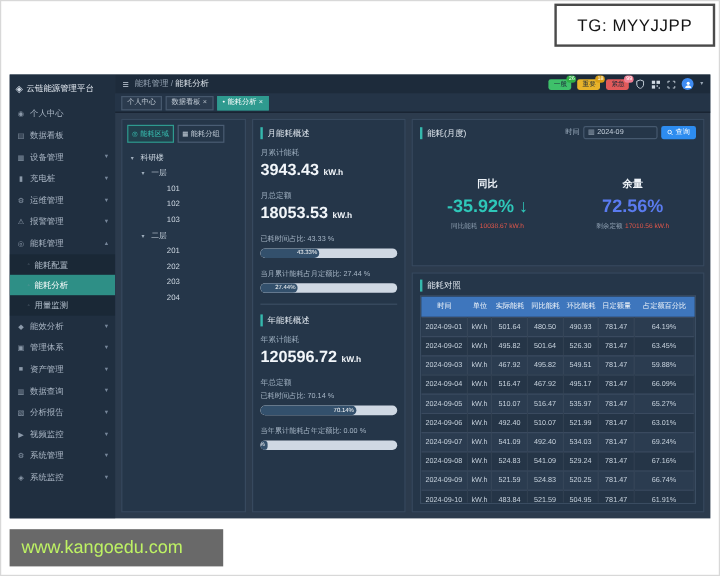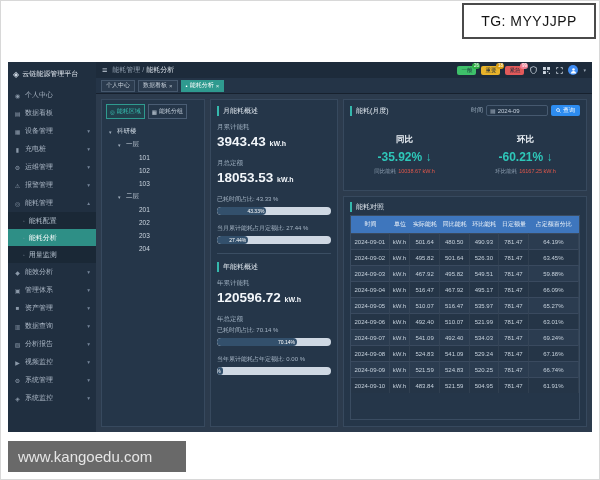--- a/index.html
+++ b/index.html
@@ -5,21 +5,21 @@
   html,body{margin:0;padding:0;}
   body{width:600px;height:480px;position:relative;background:#ffffff;overflow:hidden;
        font-family:"Liberation Sans","DejaVu Sans",sans-serif;}
   .frame{position:absolute;inset:0;border:1px solid #d8d8d8;pointer-events:none;}
 
   
   .tg-box{position:absolute;top:3px;right:4px;width:130px;height:32px;background:#fff;
           border:2px solid #4a4a4a;display:flex;align-items:center;justify-content:center;
           font-size:14px;color:#141414;letter-spacing:.5px;}
   .site-box{position:absolute;left:8px;top:441px;width:178px;height:31px;background:#696969;
-            color:#e5e5e5;font-size:15px;display:flex;align-items:center;padding-left:10px;box-sizing:border-box;}
+            color:#bef264;font-size:15px;display:flex;align-items:center;padding-left:10px;box-sizing:border-box;}
 
   
   .app{position:absolute;left:8px;top:62px;width:584px;height:370px;background:#2c3b4d;
        display:flex;overflow:hidden;}
 
   
   .sidebar{width:88px;min-width:88px;background:#202f40;display:flex;flex-direction:column;overflow:hidden;}
   .logo{height:24px;display:flex;align-items:center;gap:3px;padding:0 5px;color:#e7edf4;font-size:7px;white-space:nowrap;}
   .logo .glyph{font-size:8px;color:#cfd9e4;}
   .menu-item{height:18px;display:flex;align-items:center;gap:4px;padding:0 6px;color:#aab6c4;font-size:7px;cursor:pointer;white-space:nowrap;}
@@ -78,32 +78,32 @@
   .ov-value .unit{font-size:7px;font-weight:bold;}
   .bar-group{margin-bottom:9px;}
   .bar-label{font-size:6px;color:#a7b6c6;margin-bottom:3px;white-space:nowrap;}
   .bar-track{height:8px;background:#cfd8e3;border-radius:4px;overflow:hidden;}
   .bar-fill{height:100%;background:#33506c;border-radius:4px;display:flex;align-items:center;justify-content:flex-end;padding-right:2px;box-sizing:border-box;}
   .bar-fill span{font-size:5px;color:#fff;white-space:nowrap;}
   .divider{border-top:1px solid #3b4e63;margin:2px 0 8px;}
 
   
   .right-col{flex:1;display:flex;flex-direction:column;gap:5px;min-width:0;}
-  .stats-card{height:92px;display:flex;flex-direction:column;}
+  .stats-card{height:123px;display:flex;flex-direction:column;}
   .card-head{display:flex;align-items:center;justify-content:space-between;padding:5px 6px 3px;}
   .filter{display:flex;align-items:center;gap:3px;}
   .f-label{font-size:6px;color:#9cadbe;}
   .date-box{width:62px;height:11px;border:1px solid #46596f;border-radius:2px;display:flex;align-items:center;gap:2px;padding:0 3px;box-sizing:border-box;cursor:pointer;}
   .date-box .ci{font-size:6px;color:#8d9cac;}
   .date-box .dv{font-size:6px;color:#c3cedb;}
   .btn-query{height:11px;background:#2d8cf0;border:none;border-radius:2px;color:#fff;font-size:6px;
              display:flex;align-items:center;gap:2px;padding:0 5px;cursor:pointer;font-family:inherit;}
   .stats-row{flex:1;display:flex;align-items:center;justify-content:space-around;text-align:center;}
   .stat .s-name{font-size:8.5px;font-weight:bold;color:#eef3f8;margin-bottom:4px;}
-  .stat .s-value{font-size:12px;font-weight:bold;}
+  .stat .s-value{font-size:15px;font-weight:bold;}
   .stat.teal .s-value{color:#2ec7b9;}
   .stat.blue .s-value{color:#5a7bef;}
   .stat .s-sub{margin-top:4px;font-size:5.5px;color:#8fa0b2;}
   .stat .s-sub b{color:#e2574a;font-weight:normal;margin-left:2px;}
 
   .table-card{flex:1;display:flex;flex-direction:column;min-height:0;}
   .table{margin:0 6px 6px;border:1px solid #3a4c61;flex:1;overflow:hidden;display:flex;flex-direction:column;}
   .tr{display:grid;grid-template-columns:17% 9% 13% 13% 13% 13% 22%;}
   .thead{background:#3e76bd;}
   .th{font-size:6px;color:#f2f6fa;text-align:center;padding:4px 1px;white-space:nowrap;overflow:hidden;}
@@ -473,28 +473,27 @@
             <div class="stat teal">
               <div class="s-name">同比</div>
               <div class="s-value">
                 <span>-35.92%</span>
                 <span>↓</span>
               </div>
               <div class="s-sub">
                 <span>同比能耗</span><b>10038.67 kW.h</b>
               </div>
             </div>
-            <div class="stat teal">
-              <div class="s-name">环比</div>
+            <div class="stat blue">
+              <div class="s-name">余量</div>
               <div class="s-value">
-                <span>-60.21%</span>
-                <span>↓</span>
+                <span>72.56%</span>
               </div>
               <div class="s-sub">
-                <span>环比能耗</span><b>16167.25 kW.h</b>
+                <span>剩余定额</span><b>17010.56 kW.h</b>
               </div>
             </div>
           </div>
         </div>
 
         <div class="panel table-card">
           <div class="card-head">
             <div class="sec-title" style="margin-bottom:0">能耗对照</div>
           </div>
           <div class="table">

